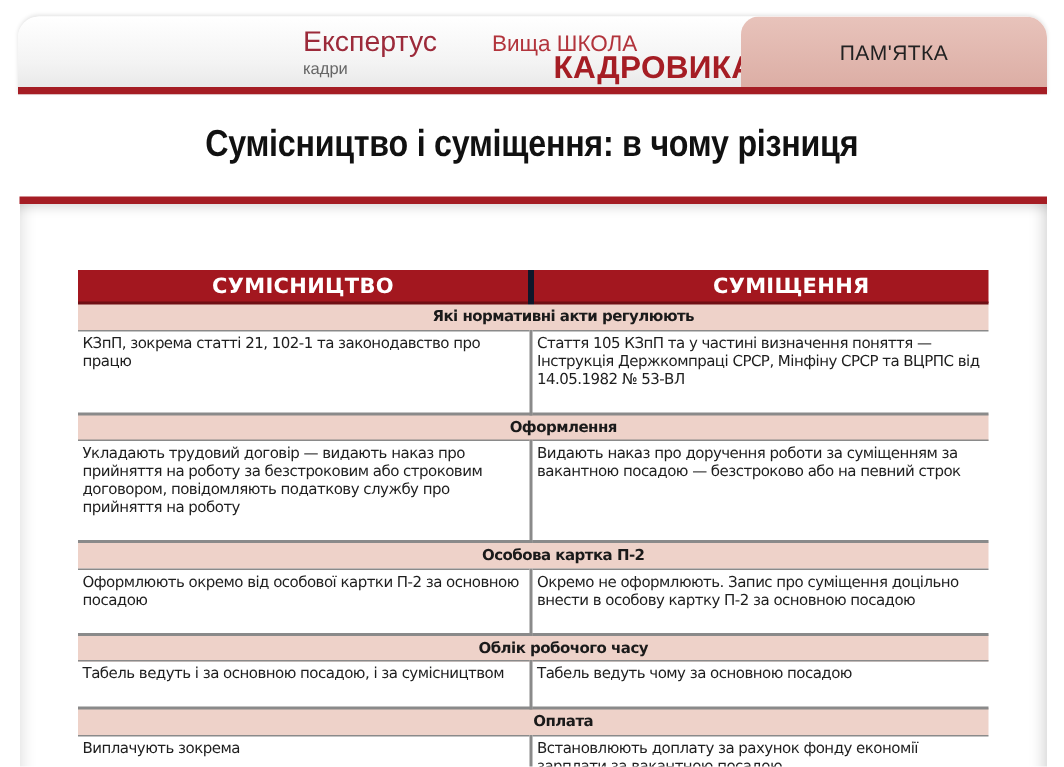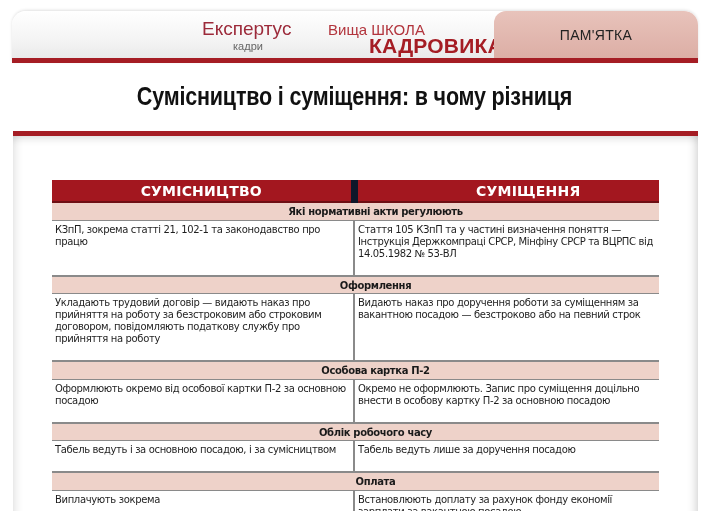--- a/index.html
+++ b/index.html
@@ -18,21 +18,21 @@
   }
   .logo-kadrovik {
     position: absolute; left: 22px; top: 14px; height: 20px; display: flex; align-items: center; gap: 4px;
   }
   .flame { width: 13px; height: 16px; }
   .logo-kadrovik .txt {
     font-family: "DejaVu Sans", sans-serif; font-weight: bold; font-size: 13px; color: #b8232a; letter-spacing: 0.6px;
   }
   .logo-expertus { position: absolute; left: 190px; top: 8px; width: 92px; }
   .logo-expertus .big { font-family: "Liberation Sans", sans-serif; font-size: 19px; color: #9c2a3a; line-height: 20px; display:block; }
-  .logo-expertus .small { font-family: "Liberation Sans", sans-serif; font-size: 11px; color: #666; display:block; text-align: center; line-height: 14px; }
+  .logo-expertus .small { font-family: "Liberation Sans", sans-serif; font-size: 11px; color: #666; display:block; text-align: left; line-height: 14px; }
   .logo-school { position: absolute; left: 316px; top: 10px; }
   .logo-school .top { font-family: "Liberation Sans", sans-serif; font-size: 15px; color: #b2343c; line-height: 17px; display:block; }
   .logo-school .bot { font-family: "Liberation Sans", sans-serif; font-weight: bold; font-size: 21px; color: #a51d24; line-height: 16px; display:block; letter-spacing: 0.2px; margin-left: 41px; }
   .memo-tab {
     position: absolute; left: 482px; top: 0; width: 204px; height: 47px;
     background: linear-gradient(#e8c3bb, #dcaea5);
     border-radius: 12px 12px 0 0;
     display: flex; align-items: center; justify-content: center;
     font-family: "Liberation Sans", sans-serif; font-size: 14px; color: #222; letter-spacing: 0.3px;
   }
@@ -52,21 +52,21 @@
 
   table.cmp {
     position: absolute; left: 52px; top: 180px; width: 607px;
     border-collapse: collapse; table-layout: fixed;
     font-family: "DejaVu Sans", sans-serif; font-size: 10px; letter-spacing: -0.35px;
   }
   table.cmp col.c1 { width: 302px; }
   table.cmp col.c2 { width: 305px; }
   th.colhead {
     background: #a3171f; color: #fff; font-weight: bold; font-size: 14px; height: 22px;
-    text-align: center; letter-spacing: 0.2px; border-right: 7px solid #0f172a;
+    text-align: center; letter-spacing: 0.2px; border-right: 4px solid #0f172a;
     border-bottom: 2px solid #6e0f14;
   }
   th.colhead:last-child { border-right: none; padding-left: 40px; }
   td.section {
     background: #eed2c9; font-weight: bold; text-align: center; height: 18px; font-size: 10px;
     border-bottom: 1px solid #8a8a8a; padding-top: 1px; padding-left: 40px;
   }
   td.cell {
     vertical-align: top; padding: 3px 4px 15px 3px; line-height: 12px; color: #1e1e1e;
     border-bottom: 2px solid #8a8a8a;
@@ -129,21 +129,21 @@
     <tr>
       <td class="cell left">Оформлюють окремо від особової картки П-2 за основною посадою</td>
       <td class="cell">Окремо не оформлюють. Запис про суміщення доцільно внести в особову картку П-2 за основною посадою</td>
     </tr>
 
     <tr>
       <td class="section" colspan="2">Облік робочого часу</td>
     </tr>
     <tr>
       <td class="cell left">Табель ведуть і за основною посадою, і за сумісництвом</td>
-      <td class="cell">Табель ведуть лише за доручення посадою</td>
+      <td class="cell">Табель ведуть чому за основною посадою</td>
     </tr>
 
     <tr>
       <td class="section" colspan="2">Оплата</td>
     </tr>
     <tr>
       <td class="cell left">Виплачують зокрема</td>
       <td class="cell">Встановлюють доплату за рахунок фонду економії зарплати за вакантною посадою</td>
     </tr>
   </tbody>

